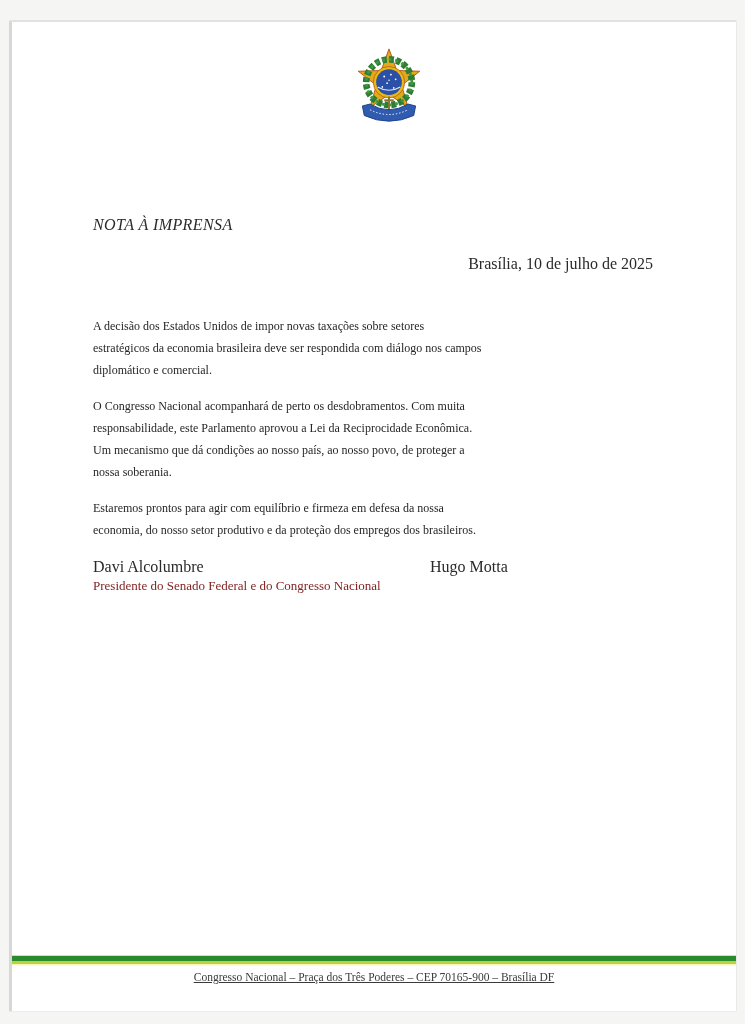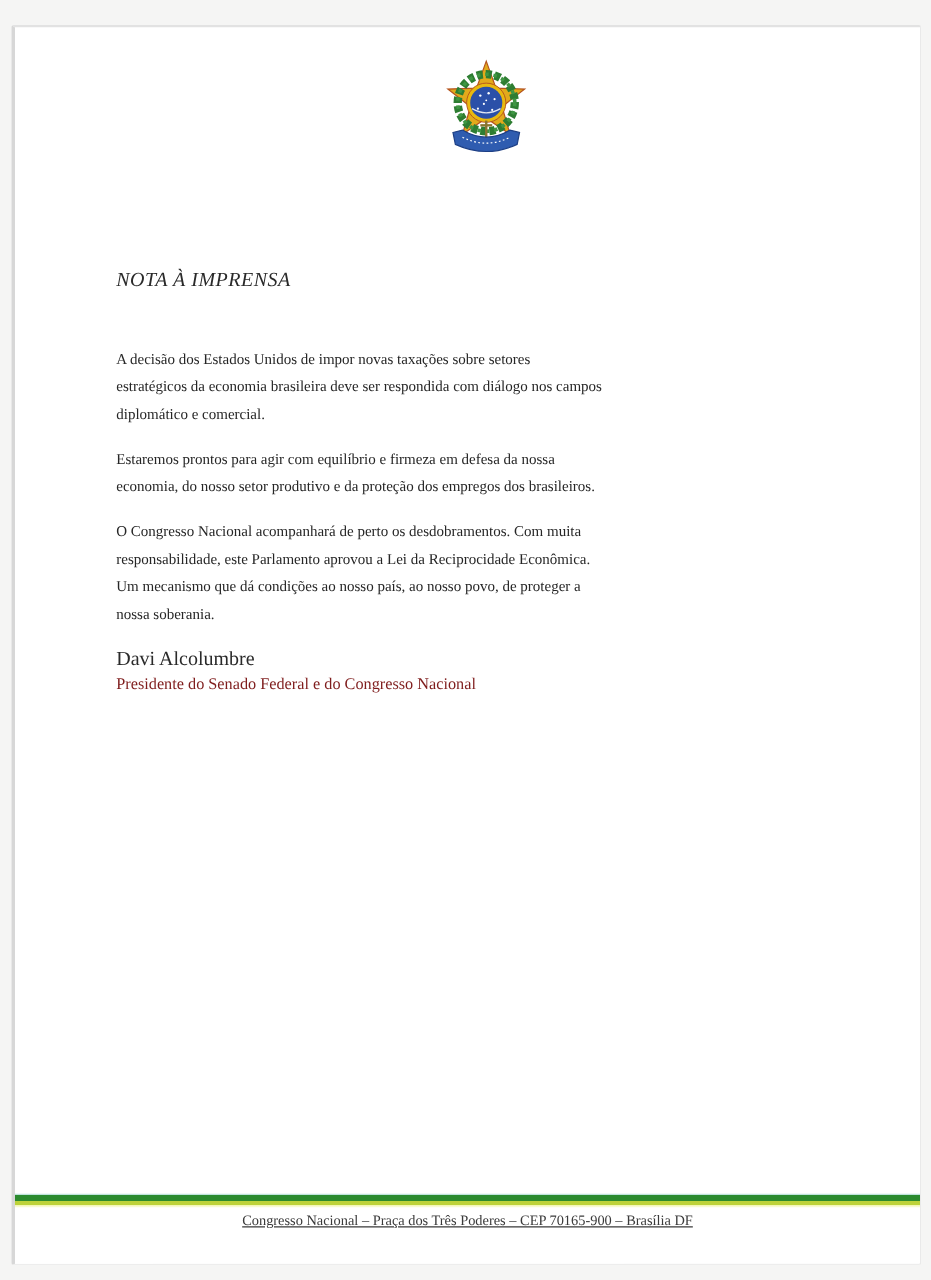--- a/index.html
+++ b/index.html
@@ -130,39 +130,41 @@
           <rect x="45" y="55" width="10" height="2" fill="#8a7430"></rect>
 
           <path d="M22,62 L30,60 Q50,72 70,60 L78,62 L76,72 Q50,84 24,72 Z" fill="#2f5cb0" stroke="#1d3f85" stroke-width="1"></path>
           <path d="M30,66 Q50,76 70,66" fill="none" stroke="#ffffff" stroke-width="1" stroke-dasharray="1.5 2"></path>
         </svg>
       </span>
     </div>
 
     <div class="doc-title">NOTA À IMPRENSA</div>
 
+    <div class="dateline">Brasília, 10 de julho de 2025</div>
 
     <div class="paragraphs">
       <p class="paragraph">A decisão dos Estados Unidos de impor novas taxações sobre setores
 estratégicos da economia brasileira deve ser respondida com diálogo nos campos
 diplomático e comercial.</p>
-      <p class="paragraph">Estaremos prontos para agir com equilíbrio e firmeza em defesa da nossa
-economia, do nosso setor produtivo e da proteção dos empregos dos brasileiros.</p>
       <p class="paragraph">O Congresso Nacional acompanhará de perto os desdobramentos. Com muita
 responsabilidade, este Parlamento aprovou a Lei da Reciprocidade Econômica.
 Um mecanismo que dá condições ao nosso país, ao nosso povo, de proteger a
 nossa soberania.</p>
+      <p class="paragraph">Estaremos prontos para agir com equilíbrio e firmeza em defesa da nossa
+economia, do nosso setor produtivo e da proteção dos empregos dos brasileiros.</p>
     </div>
 
     <div class="signatures">
       <div class="sig-left">
         <div class="sig-name">Davi Alcolumbre</div>
         <div class="sig-role">Presidente do Senado Federal e do Congresso Nacional</div>
       </div>
       <div class="sig-right">
+        <div class="sig-name">Hugo Motta</div>
       </div>
     </div>
 
   </div>
 
   <div class="footer-bar"></div>
   <div class="footer-text">Congresso Nacional – Praça dos Três Poderes – CEP 70165-900 – Brasília DF</div>
 </div>
 
 </body></html>

